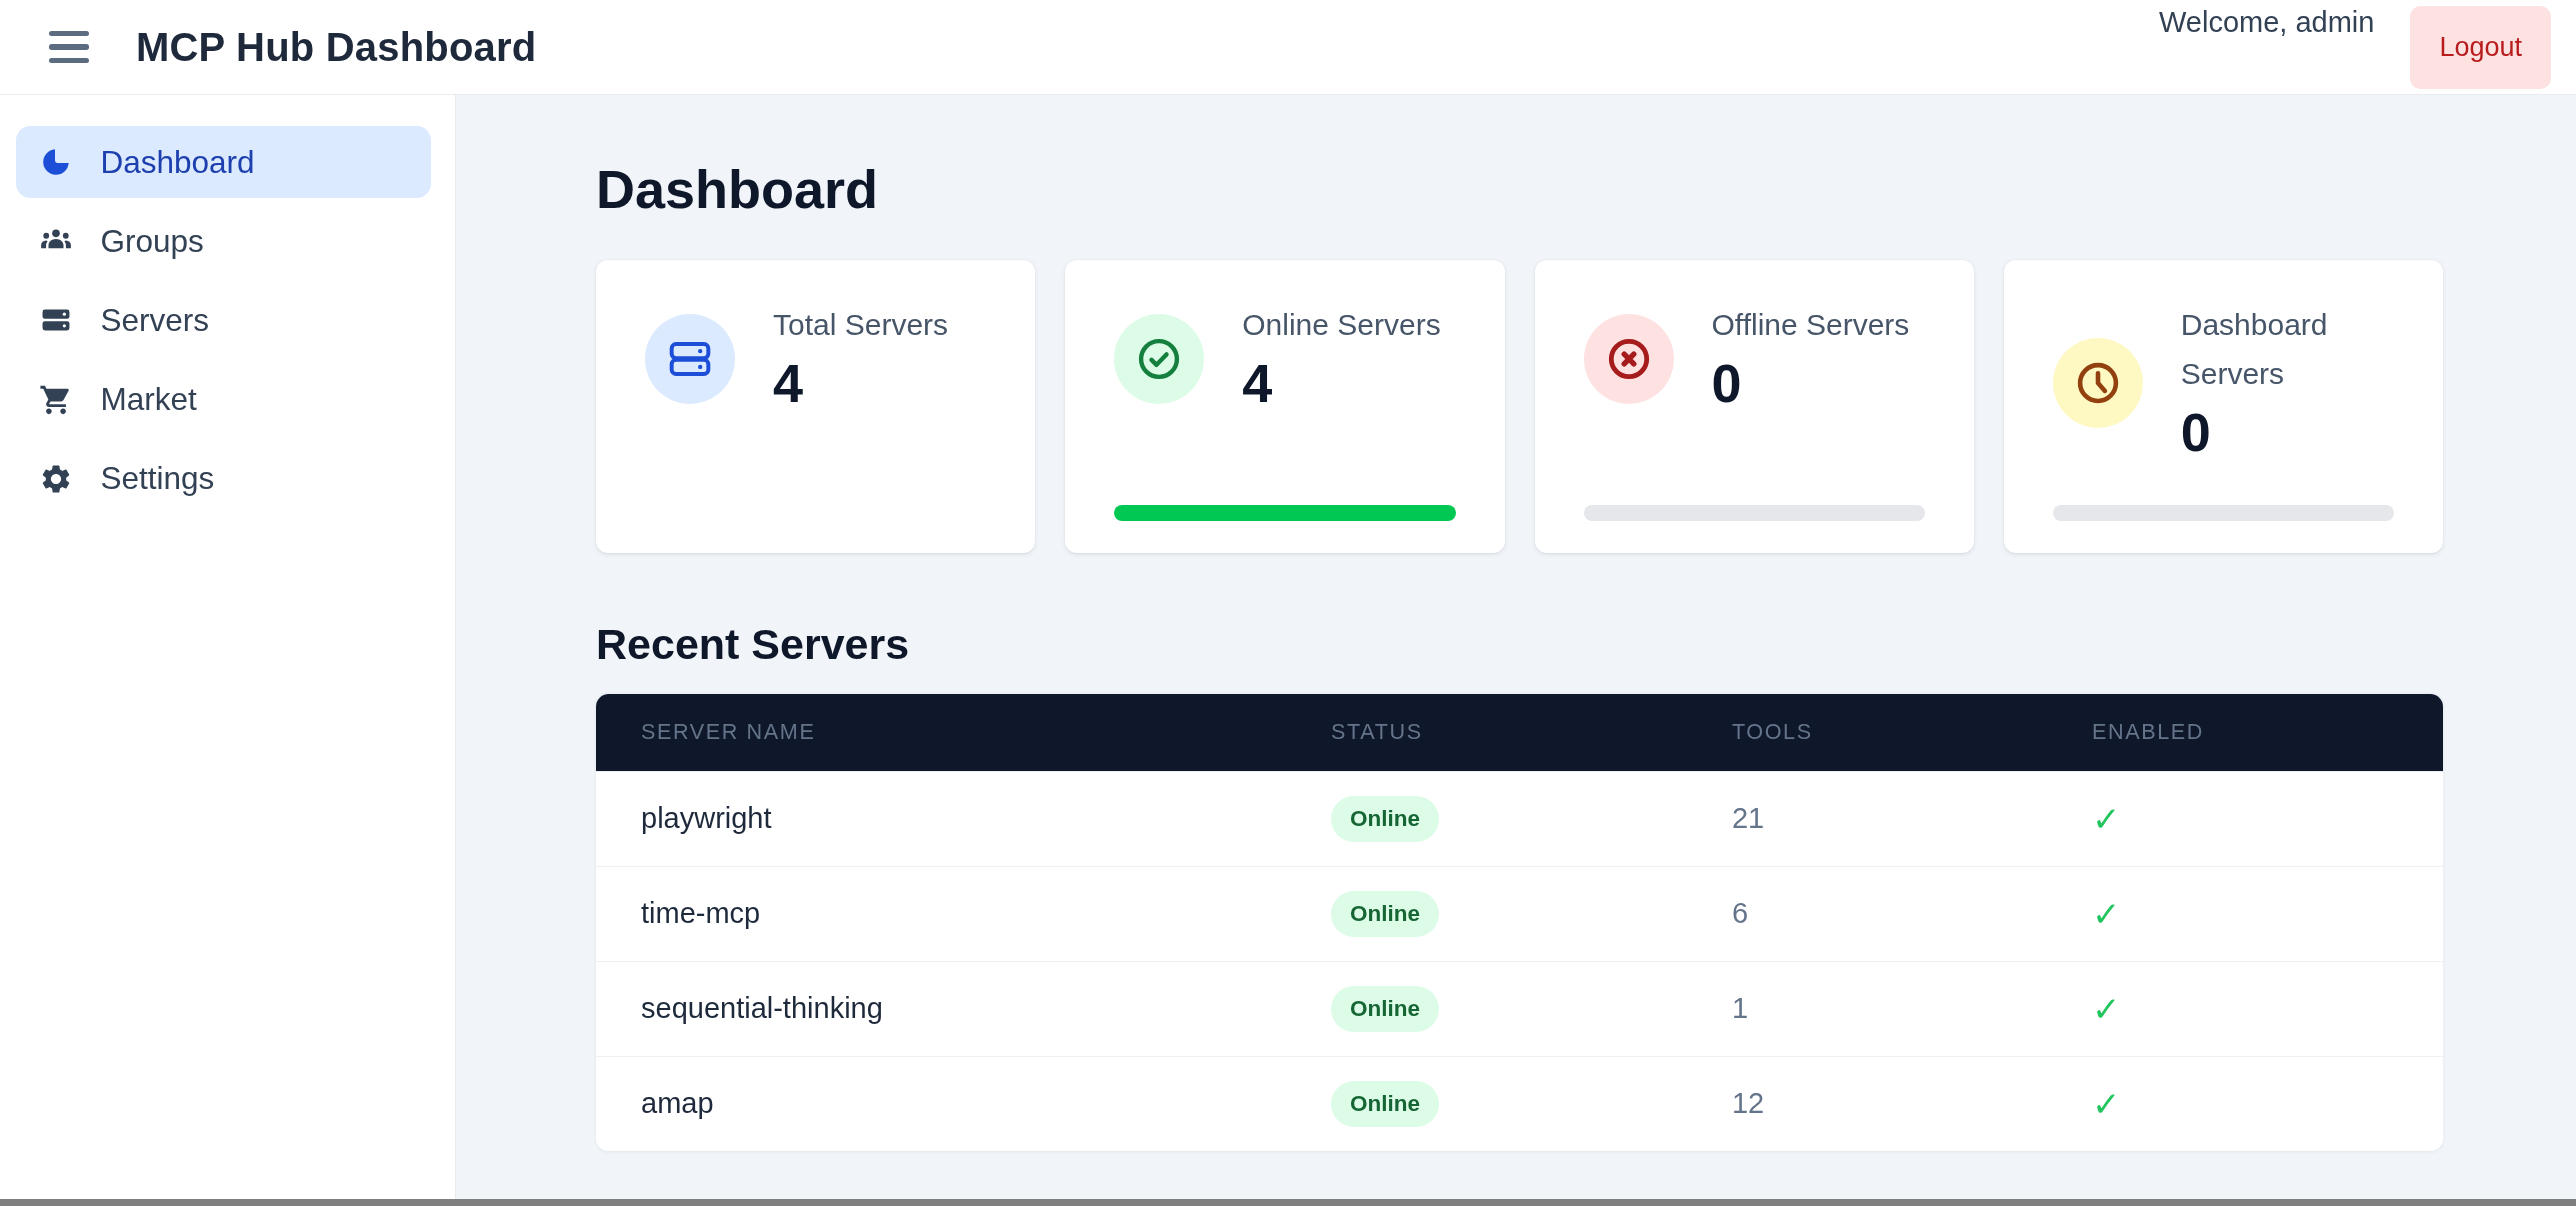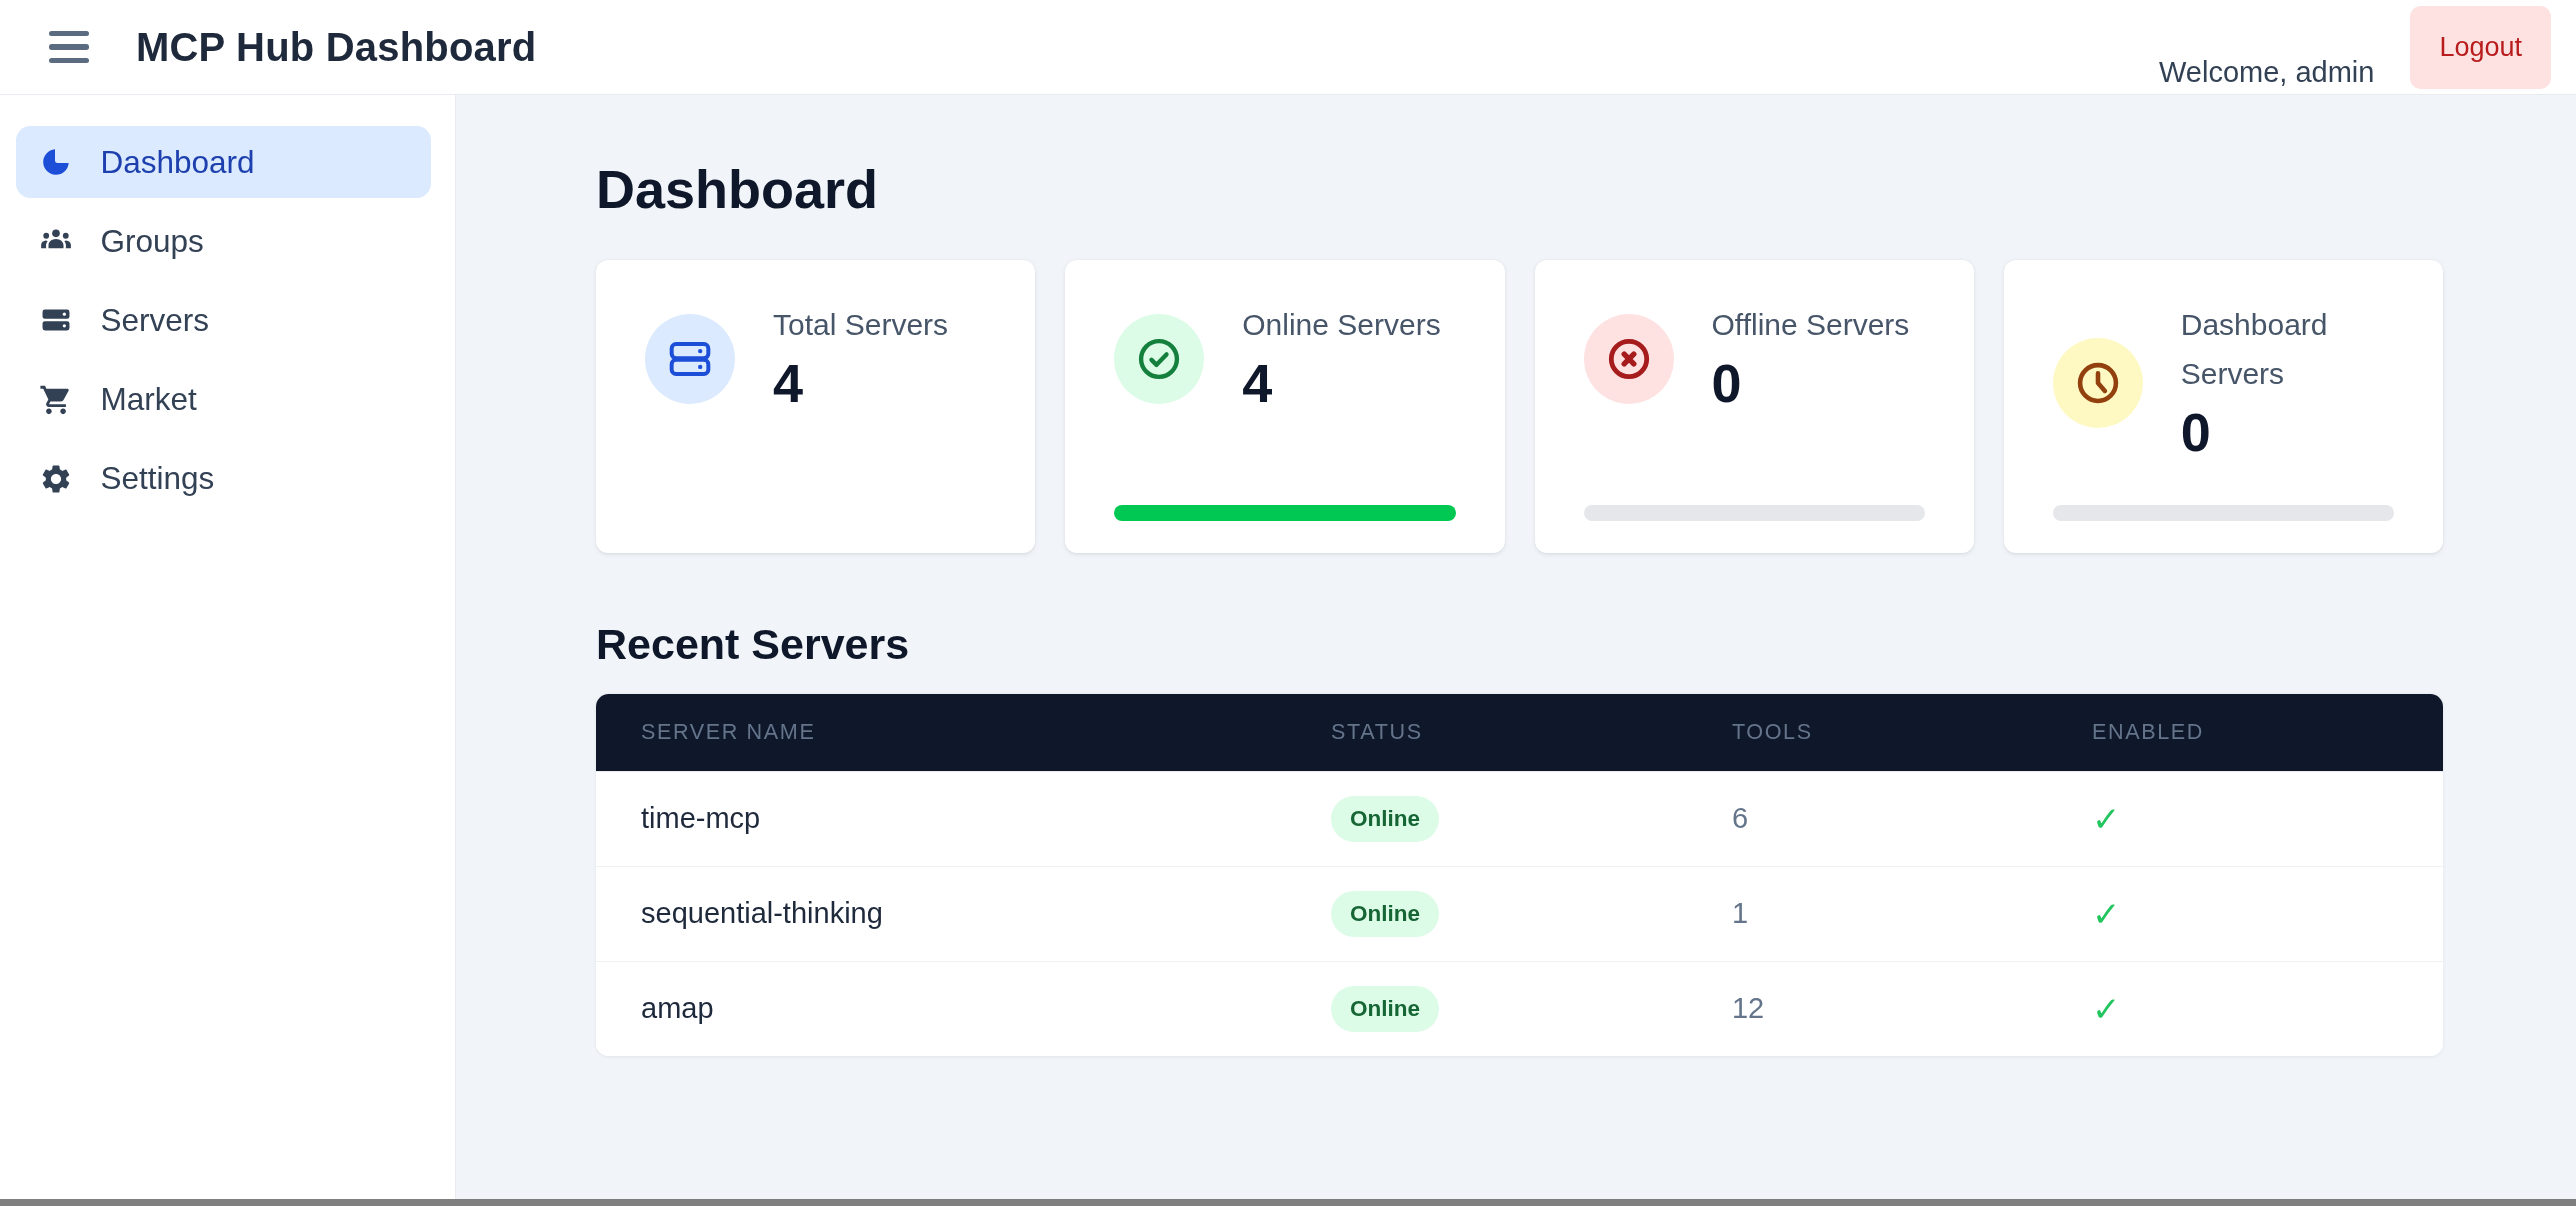--- a/index.html
+++ b/index.html
@@ -20,21 +20,21 @@
     display: flex; align-items: center; justify-content: space-between;
     padding: 0 25px 0 40px;
   }
   .h-left { display: flex; align-items: center; }
   .hamburger {
     width: 58px; height: 58px; border: none; background: transparent; cursor: pointer;
     display: flex; flex-direction: column; justify-content: center; gap: 8px; padding: 0 9px;
   }
   .hamburger span { display: block; height: 5.4px; width: 40px; border-radius: 2.7px; background: #5b6b80; }
   .app-title { font-size: 40px; font-weight: 700; color: #1e293b; margin-left: 38px; letter-spacing: 0.2px; }
-  .h-right { display: flex; align-items: flex-end; gap: 36px; }
+  .h-right { display: flex; align-items: flex-start; gap: 36px; }
   .welcome { font-size: 29px; color: #334155; }
   .logout-btn {
     font-family: inherit;
     font-size: 27px; color: #b91c1c; background: #fee2e2;
     border: none; border-radius: 10.8px; padding: 26px 29px; cursor: pointer;
   }
 
   
   .body-row { flex: 1 1 auto; display: flex; min-height: 0; }
 
@@ -271,20 +271,26 @@
           <thead>
             <tr>
               <th>SERVER NAME</th>
               <th>STATUS</th>
               <th>TOOLS</th>
               <th>ENABLED</th>
             </tr>
           </thead>
           <tbody>
             <tr>
+              <td class="cell-name">playwright</td>
+              <td><span class="status-badge">Online</span></td>
+              <td class="cell-tools">21</td>
+              <td class="cell-enabled">✓</td>
+            </tr>
+            <tr>
               <td class="cell-name">time-mcp</td>
               <td><span class="status-badge">Online</span></td>
               <td class="cell-tools">6</td>
               <td class="cell-enabled">✓</td>
             </tr>
             <tr>
               <td class="cell-name">sequential-thinking</td>
               <td><span class="status-badge">Online</span></td>
               <td class="cell-tools">1</td>
               <td class="cell-enabled">✓</td>

